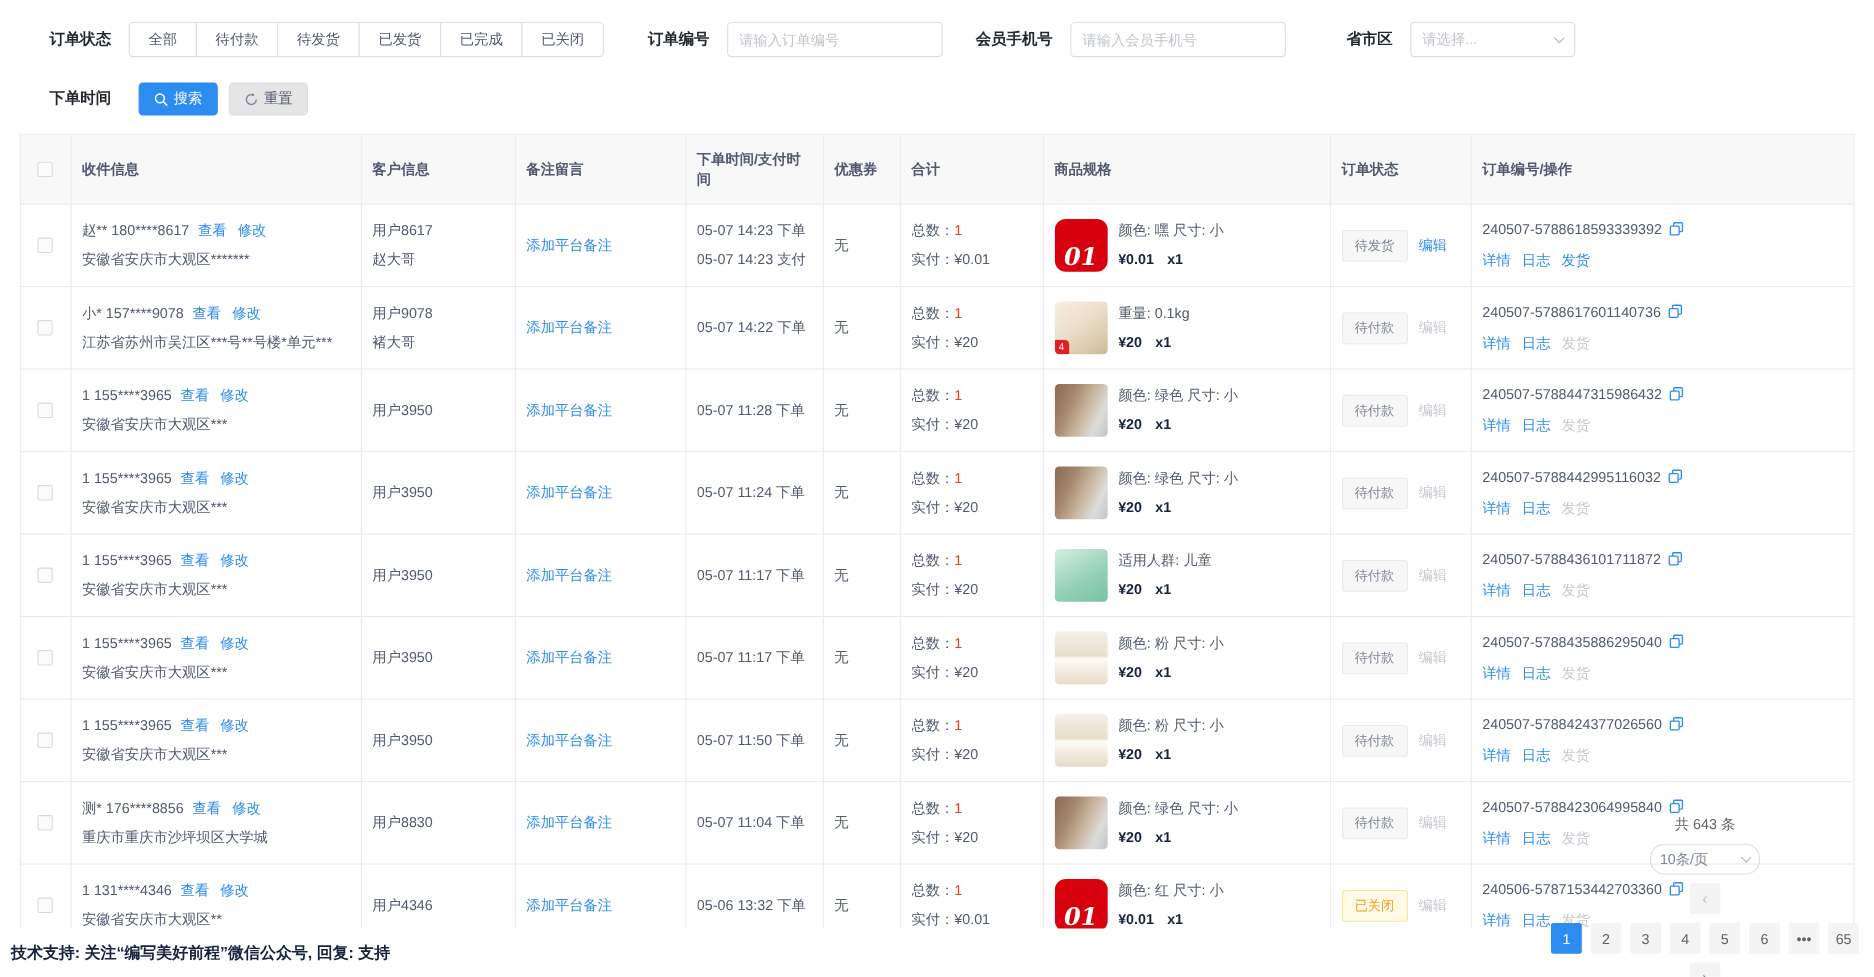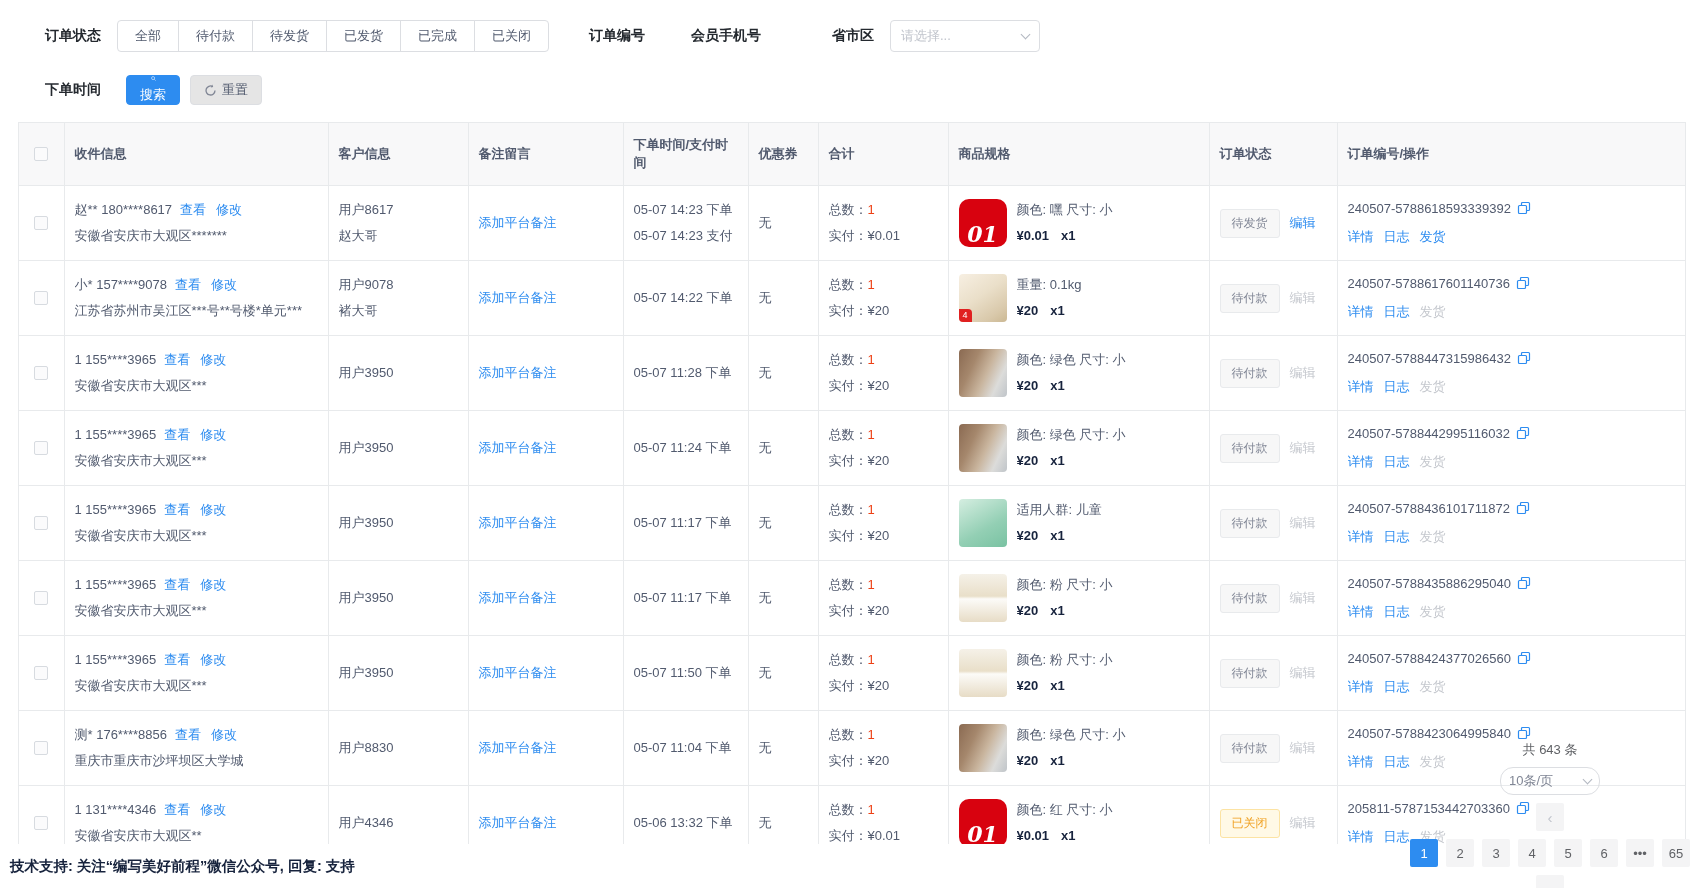--- a/index.html
+++ b/index.html
@@ -28,21 +28,21 @@
              display:flex; align-items:center; justify-content:space-between; padding:0 10px; cursor:pointer; }
   .ph { color:#c0c4cc; font-size:13px; }
   .chev { width:7px; height:7px; border-right:1.4px solid #b2b7c1; border-bottom:1.4px solid #b2b7c1;
           transform:rotate(45deg); margin-top:-3px; }
   .date-range { width:362px; height:32px; border:1px solid #dcdee2; border-radius:4px;
                 display:flex; align-items:center; padding:0 10px; gap:6px; cursor:pointer; }
   .date-ph { flex:1; text-align:center; color:#c0c4cc; font-size:13px; }
   .date-sep { color:#24292f; font-weight:700; font-size:13px; padding:0 4px; }
   .btn { height:30px; border-radius:4px; font-size:13px; display:inline-flex; align-items:center; gap:5px;
          padding:0 13px; cursor:pointer; border:1px solid transparent; font-family:inherit; }
-  .btn-search { background:#2d8cf0; color:#fff; border-color:#2d8cf0; margin-left:9px;flex-direction:column; }
+  .btn-search { background:#2d8cf0; color:#fff; border-color:#2d8cf0; margin-left:9px; }
   .btn-reset  { background:#e5e5e5; color:#515a6e; border-color:#dcdee2; margin-left:10px; }
   
   .table-wrap { margin:0 18px; height:722px; overflow:hidden;
                 border:1px solid #e8eaec; border-bottom:none; }
   table { border-collapse:collapse; table-layout:fixed; width:1666px; font-size:13px; }
   th { background:#f8f8f9; text-align:left; padding:13px 10px; font-weight:700; color:#515a6e; }
   th, td { border-right:1px solid #e8eaec; border-bottom:1px solid #e8eaec; vertical-align:middle; }
   th:last-child, td:last-child { border-right:none; }
   td { padding:10px; }
   .l { line-height:26px; white-space:nowrap; overflow:hidden; }
@@ -95,21 +95,23 @@
     <span class="flabel">订单状态</span>
     <div class="tab-group" id="statusTabs">
         <button class="tab">全部</button>
         <button class="tab">待付款</button>
         <button class="tab">待发货</button>
         <button class="tab">已发货</button>
         <button class="tab">已完成</button>
         <button class="tab">已关闭</button>
       </div>
     <span class="flabel ml40">订单编号</span>
+    <input class="finput" placeholder="请输入订单编号" style="">
     <span class="flabel ml30">会员手机号</span>
+    <input class="finput" placeholder="请输入会员手机号" style="">
     <span class="flabel ml55">省市区</span>
     <div class="fselect">
       <span class="ph">请选择...</span>
       <span class="chev"></span>
     </div>
   </div>
   <div class="frow">
     <span class="flabel">下单时间</span>
     <button class="btn btn-search">
       <svg width="13" height="13" viewBox="0 0 13 13">
@@ -496,21 +498,21 @@
                 <span class="img-label">01</span>
               </div>
               <div>
                 <div class="l">颜色: 红 尺寸: 小</div>
                 <div class="l pricebold"><span>¥0.01</span><span class="qty">x1</span></div>
               </div>
             </div>
           </td>
           <td><span class="badge warn">已关闭</span><a class="lnk dis">编辑</a></td>
           <td>
-            <div class="l"><span class="ono">205811-5787153442703360</span><span class="copy-ic"><svg width="14" height="14" viewBox="0 0 14 14">
+            <div class="l"><span class="ono">240506-5787153442703360</span><span class="copy-ic"><svg width="14" height="14" viewBox="0 0 14 14">
                   <rect x="4.5" y="1.5" width="8" height="8" rx="1" fill="none" stroke="#2d8cf0" stroke-width="1.2"></rect>
                   <rect x="1.5" y="4.5" width="8" height="8" rx="1" fill="#fff" stroke="#2d8cf0" stroke-width="1.2"></rect>
                 </svg></span></div>
             <div class="l"><a class="lnk">详情</a><a class="lnk">日志</a><a class="lnk dis">发货</a></div>
           </td>
         </tr>
       </tbody>
   </table>
 </div>
 

